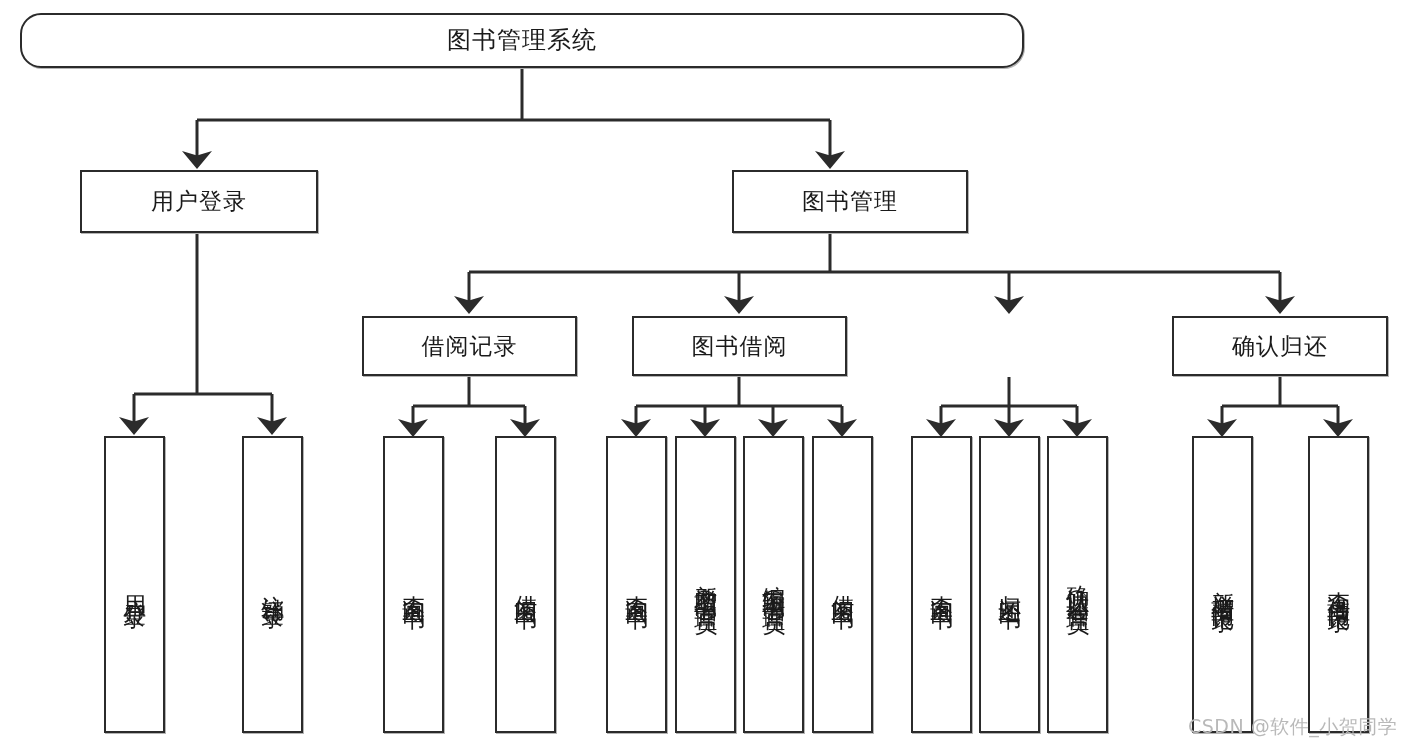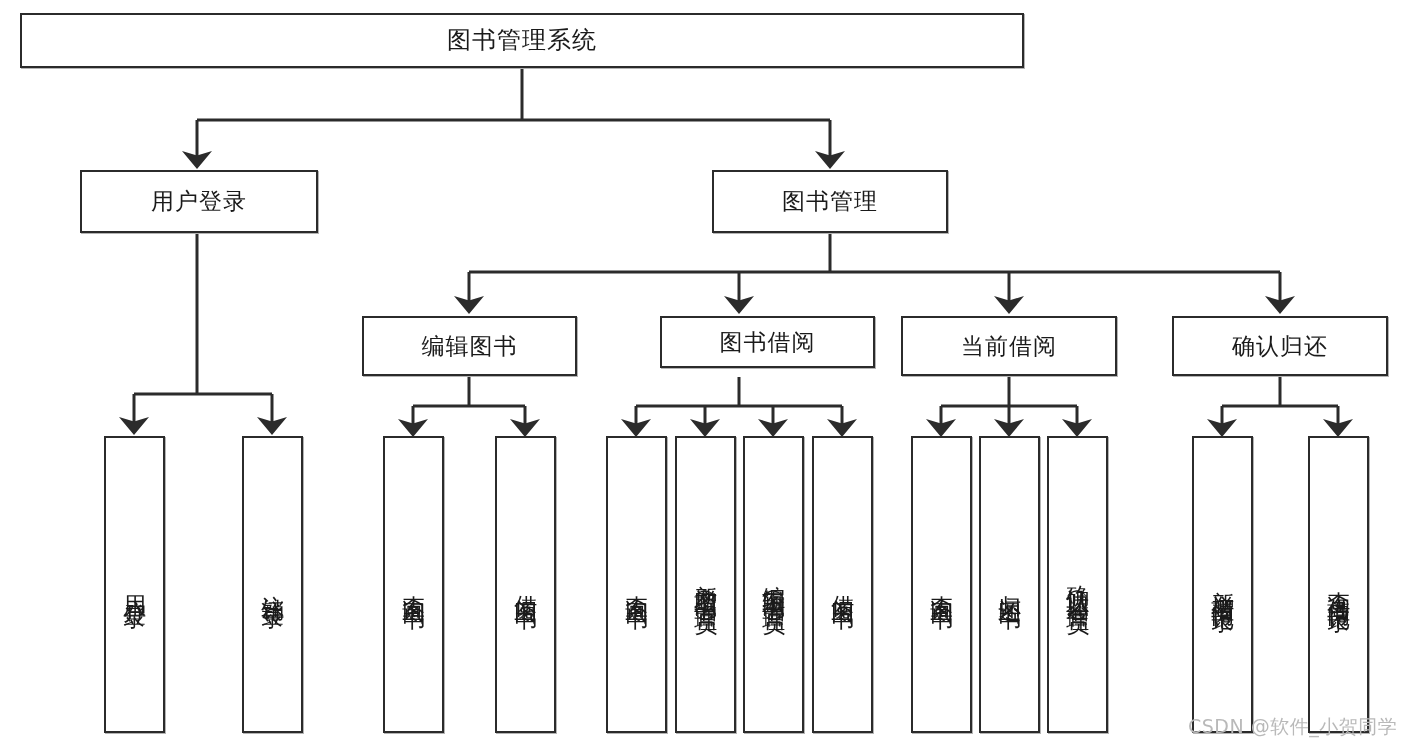--- a/index.html
+++ b/index.html
@@ -121,39 +121,36 @@
       <path d="M1009,406 L1009,428" marker-end="url(#arrow)"></path>
       <path d="M1077,406 L1077,428" marker-end="url(#arrow)"></path>
 
       <path d="M1280,377 L1280,406"></path>
       <path d="M1222,406 L1338,406"></path>
       <path d="M1222,406 L1222,428" marker-end="url(#arrow)"></path>
       <path d="M1338,406 L1338,428" marker-end="url(#arrow)"></path>
     </g>
   </svg>
 
-  <div class="node horiz root" style="left:20px; top:13px; width:1004px; height:55px;">
+  <div class="node horiz root" style="left:20px; top:13px; width:1004px; height:55px;border-radius:21px;">
     <span>图书管理系统</span>
   </div>
 
   <div class="node horiz" style="left:80px; top:170px; width:238px; height:63px;">
     <span>用户登录</span>
   </div>
-  <div class="node horiz" style="left:712px; top:170px; width:236px; height:63px;">
+  <div class="node horiz" style="left:732px; top:170px; width:236px; height:63px;">
     <span>图书管理</span>
   </div>
 
   <div class="node horiz" style="left:362px; top:316px; width:215px; height:60px;">
-    <span>编辑图书</span>
-  </div>
-  <div class="node horiz" style="left:660px; top:316px; width:215px; height:52px;">
+    <span>借阅记录</span>
+  </div>
+  <div class="node horiz" style="left:632px; top:316px; width:215px; height:60px;">
     <span>图书借阅</span>
-  </div>
-  <div class="node horiz" style="left:901px; top:316px; width:216px; height:60px;">
-    <span>当前借阅</span>
   </div>
   <div class="node horiz" style="left:1172px; top:316px; width:216px; height:60px;">
     <span>确认归还</span>
   </div>
 
   <div class="node vert" style="left:104px; top:436px; width:61px; height:297px;">
     <span class="vtext">用户登录</span>
   </div>
   <div class="node vert" style="left:242px; top:436px; width:61px; height:297px;">
     <span class="vtext">注销登录</span>

